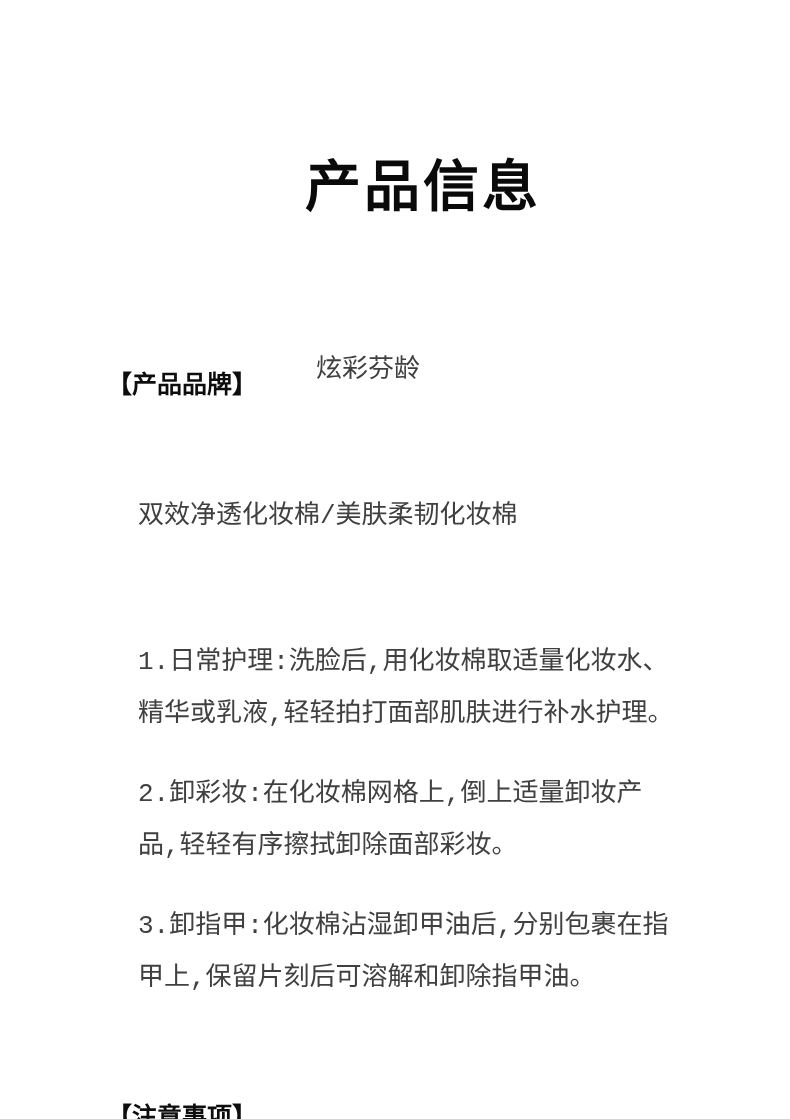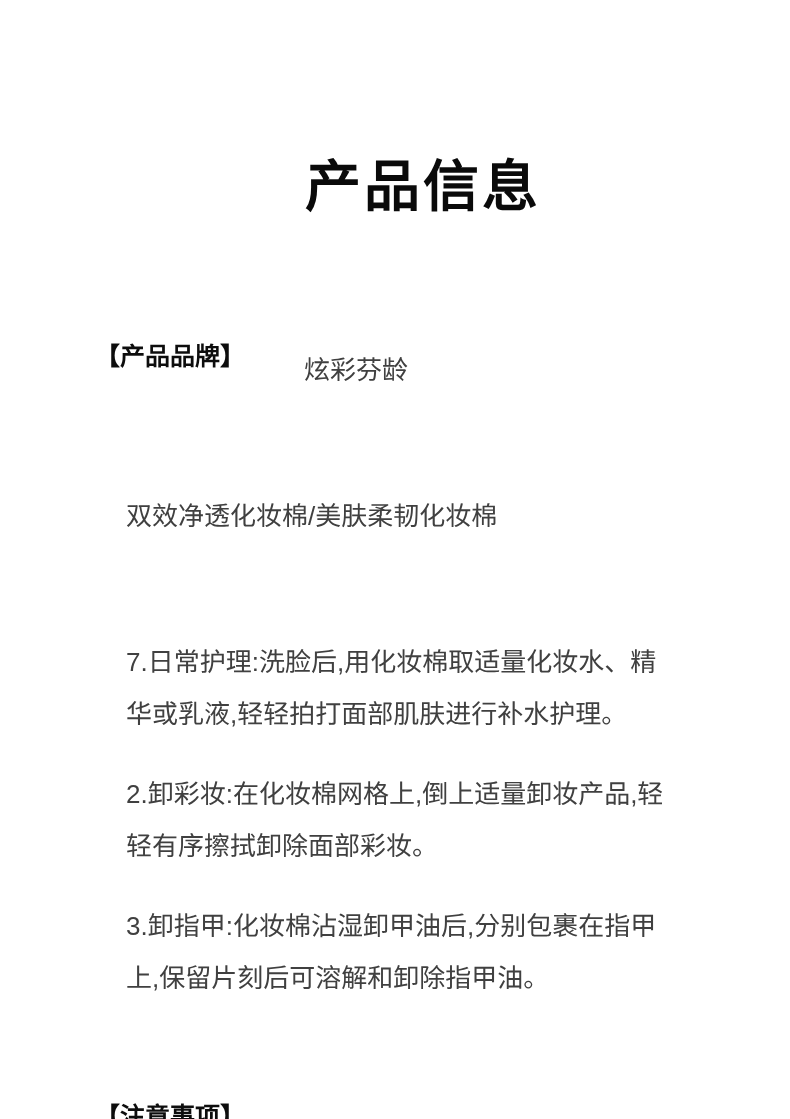--- a/index.html
+++ b/index.html
@@ -20,22 +20,23 @@
     line-height: 1.3;
     font-weight: 700;
     letter-spacing: 3px;
     color: #0a0a0a;
   }
   .sections {
     padding: 0 25px 0 25px;
   }
   .row {
     display: flex;
-    align-items: flex-start;
+    align-items: flex-end;
     margin-bottom: 10px;
+    margin-left: 12px;
   }
   .row.gap-lg {
     margin-top: 16px;
     gap: 36px;
   }
   .label {
     flex: 0 0 130px;
     font-size: 25px;
     line-height: 52px;
     font-weight: 700;
@@ -47,20 +48,21 @@
     margin-left: 17px;
     max-width: 597px;
   }
   .content p {
     font-size: 26px;
     line-height: 52px;
     font-weight: 400;
     color: #404040;
     word-break: break-all;
     overflow-wrap: anywhere;
+    font-family: Liberation Mono, monospace;
   }
 </style>
 </head>
 <body>
 
 <div class="page">
 
   <h1 class="title">产品信息</h1>
 
   <div class="sections">
@@ -75,21 +77,21 @@
     <div class="row">
       <div class="content">
         <p>双效净透化妆棉/美肤柔韧化妆棉</p>
       </div>
     </div>
 
 
 
     <div class="row">
       <div class="content">
-        <p>7.日常护理:洗脸后,用化妆棉取适量化妆水、精华或乳液,轻轻拍打面部肌肤进行补水护理。</p>
+        <p>1.日常护理:洗脸后,用化妆棉取适量化妆水、精华或乳液,轻轻拍打面部肌肤进行补水护理。</p>
         <p>2.卸彩妆:在化妆棉网格上,倒上适量卸妆产品,轻轻有序擦拭卸除面部彩妆。</p>
         <p>3.卸指甲:化妆棉沾湿卸甲油后,分别包裹在指甲上,保留片刻后可溶解和卸除指甲油。</p>
       </div>
     </div>
 
     <div class="row gap-lg">
       <span class="label">【注意事项】</span>
     </div>
 
   </div>

